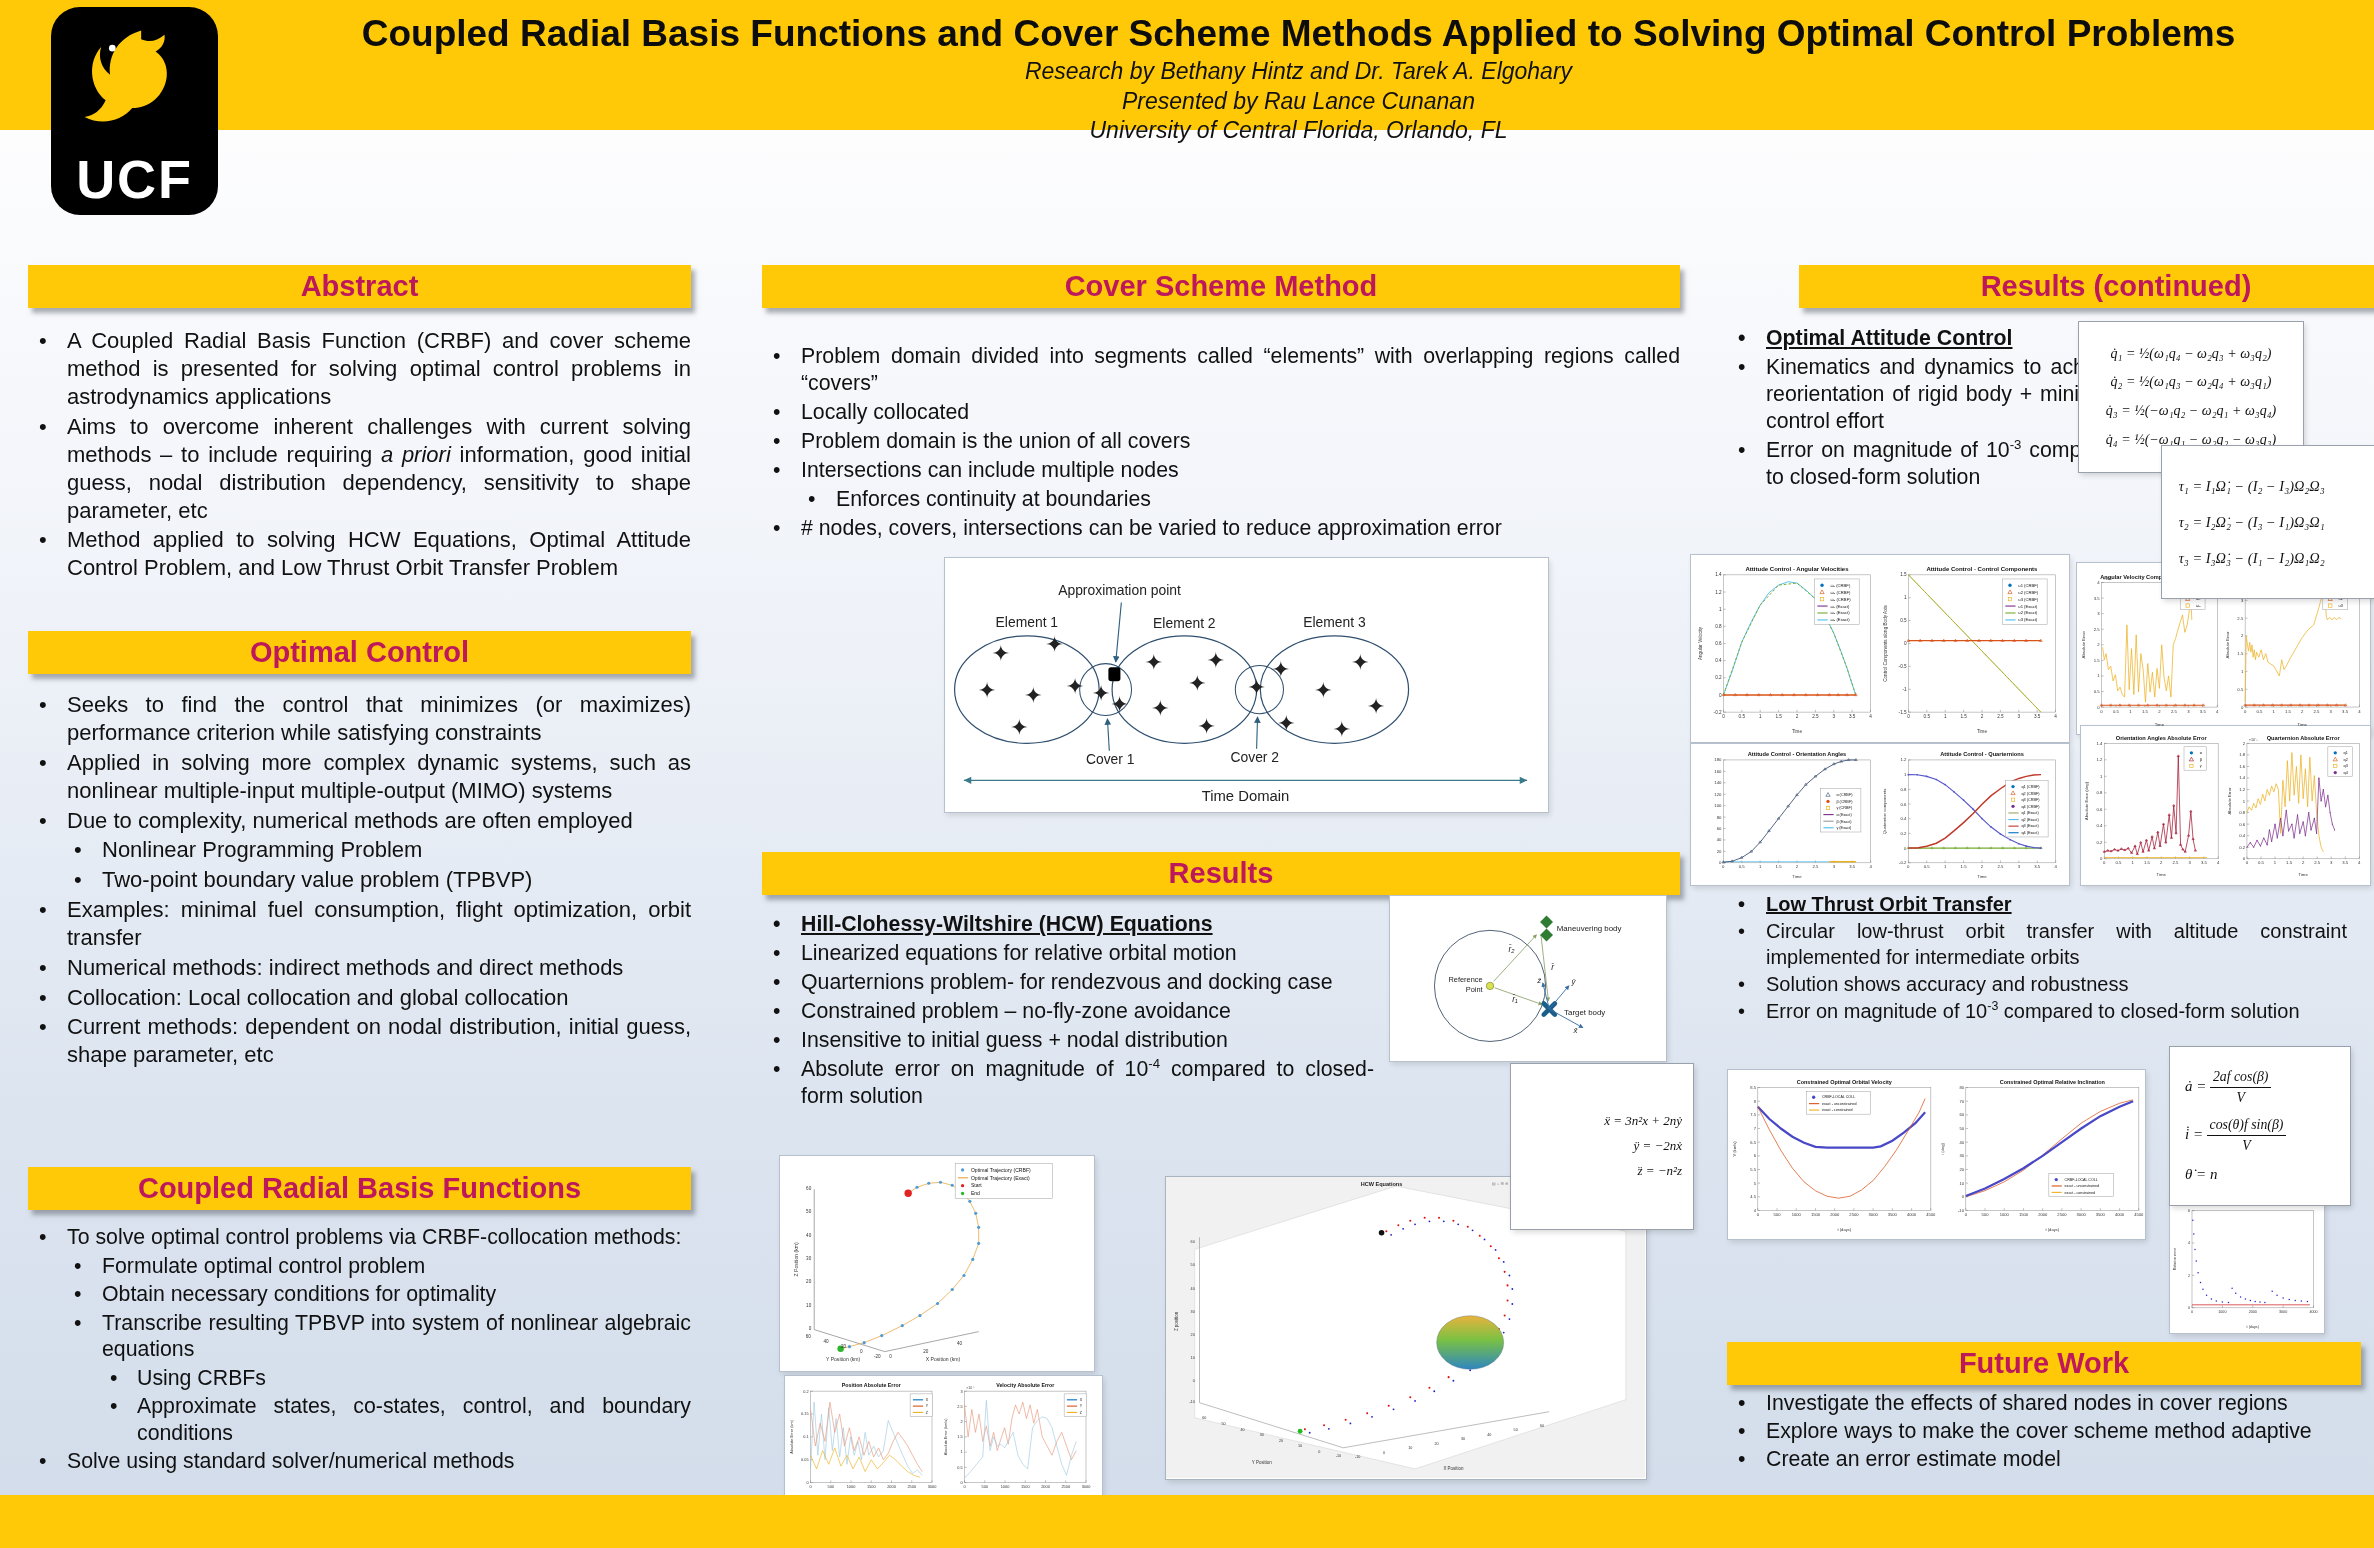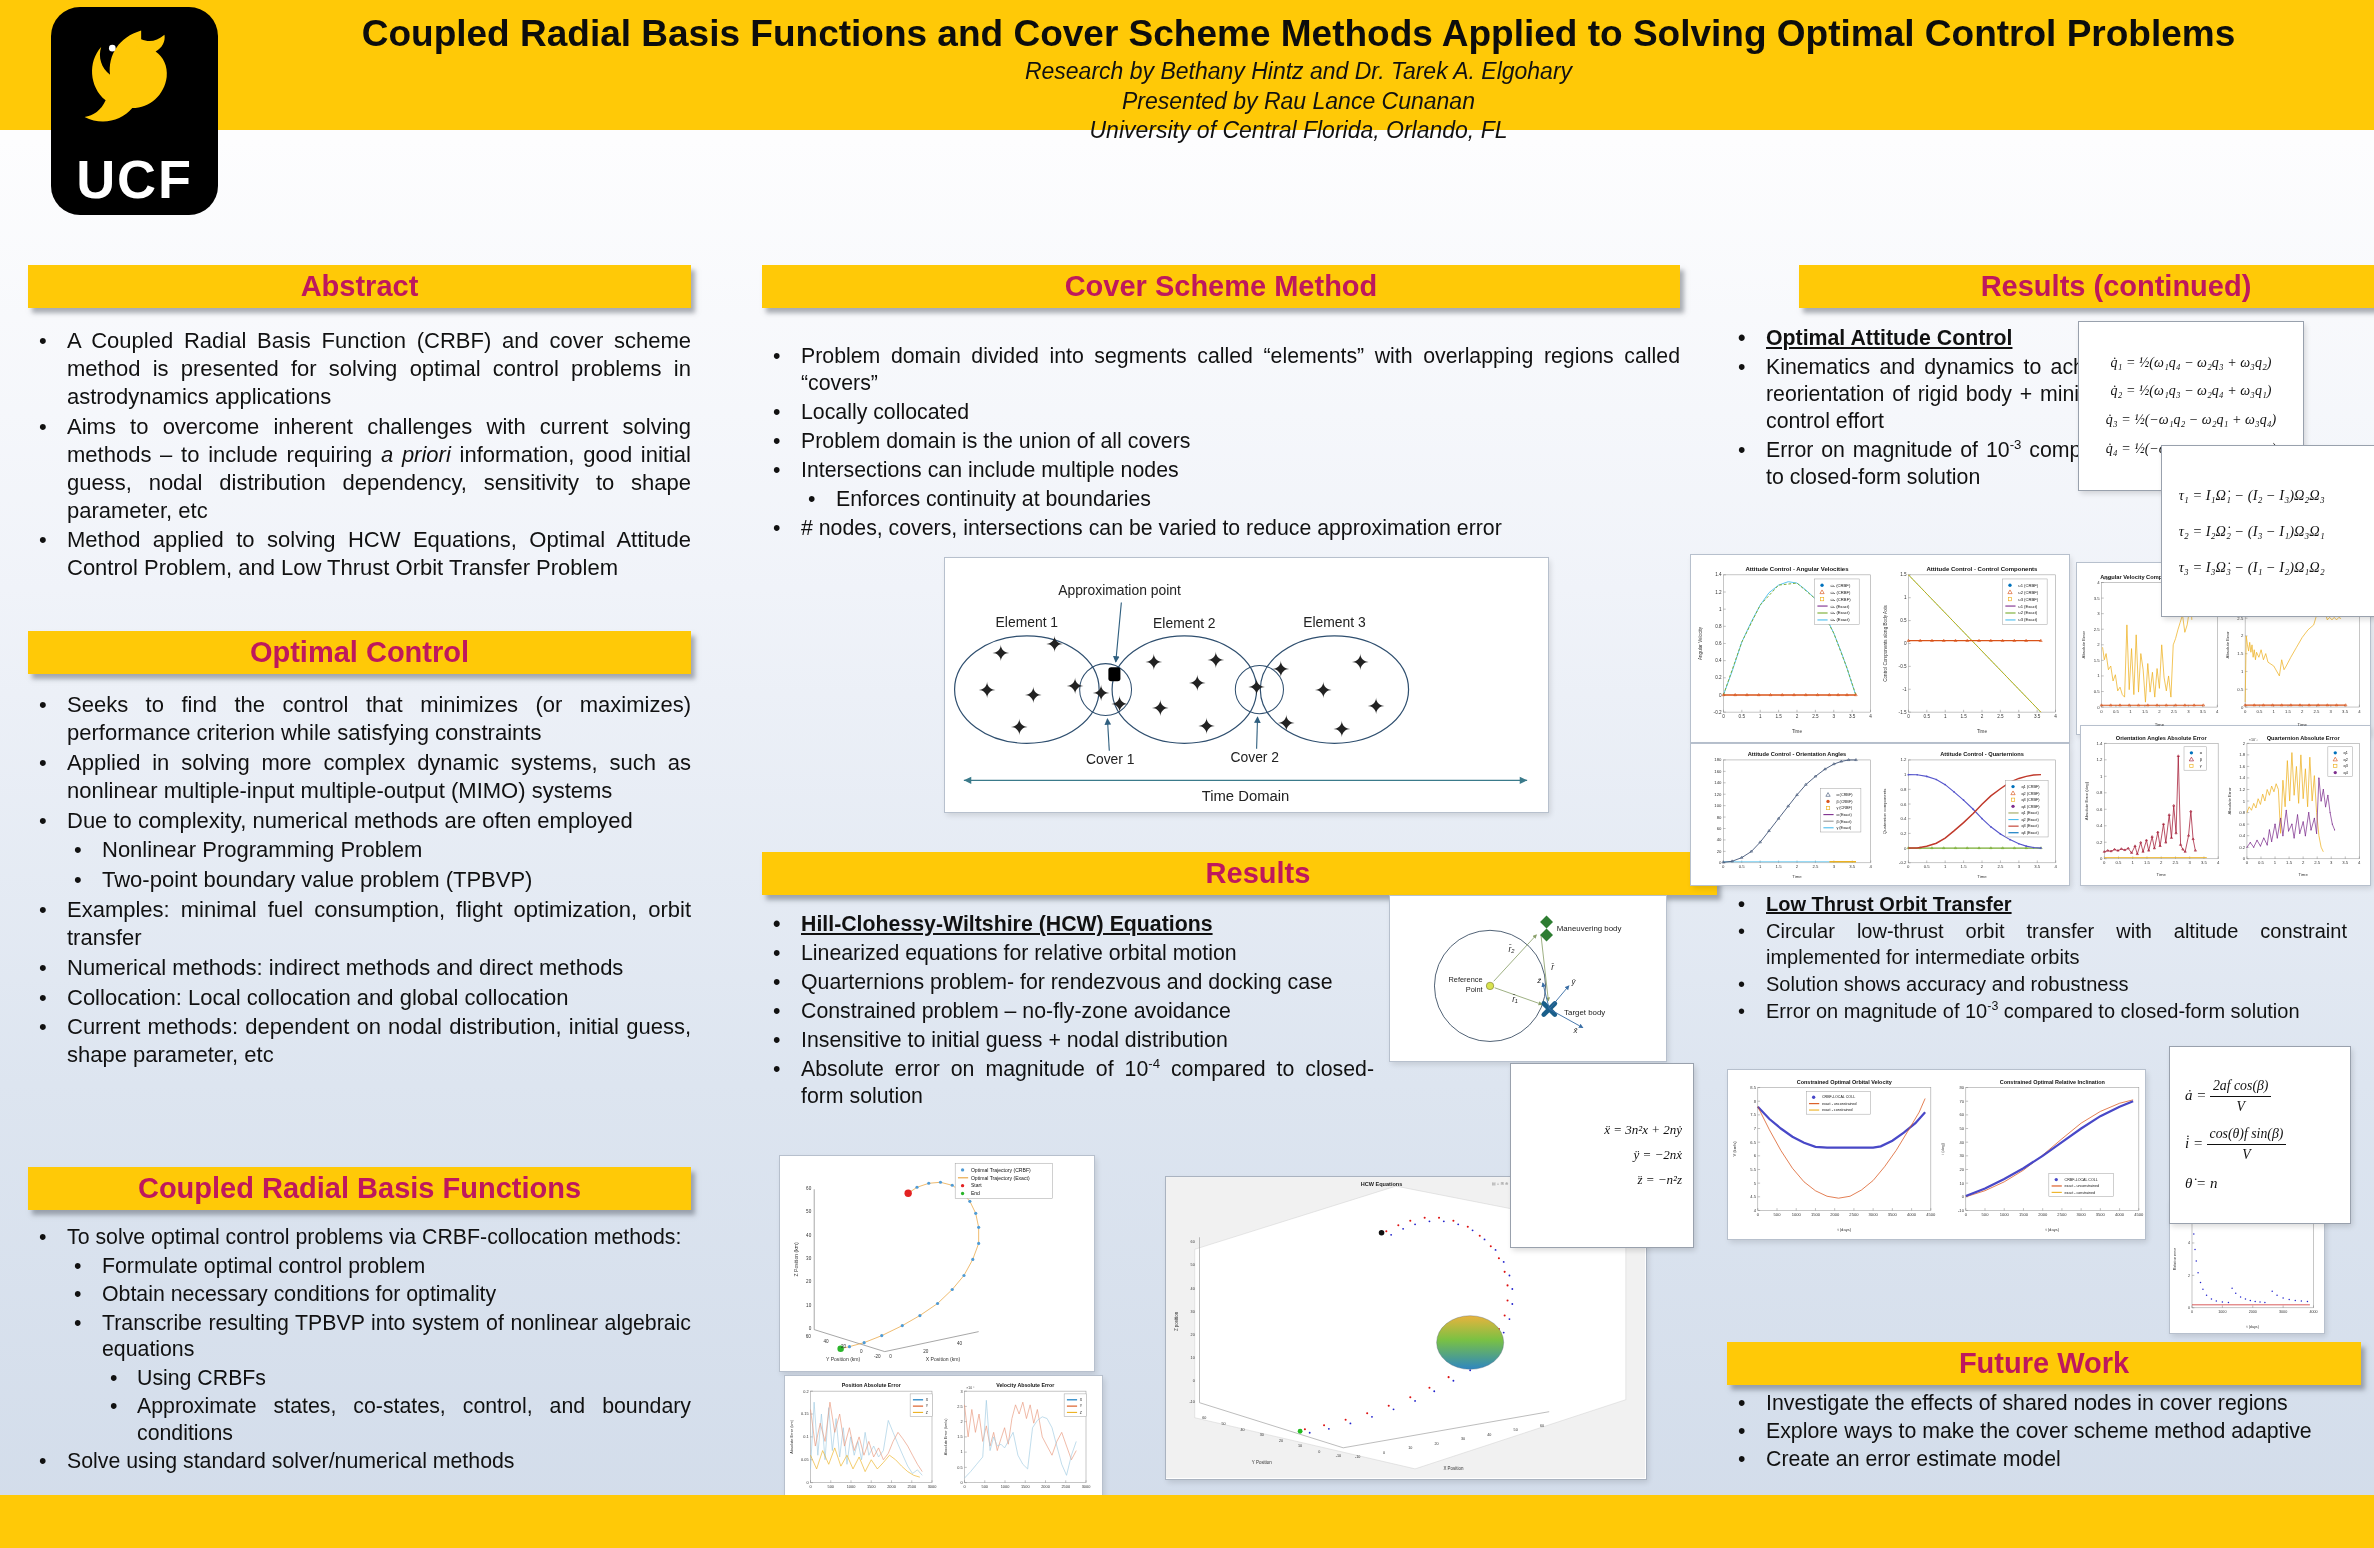--- a/index.html
+++ b/index.html
@@ -16,21 +16,21 @@
   #head-text{position:absolute;left:241px;top:13px;width:2115px;text-align:center;}
   #title{font-size:37px;font-weight:bold;color:#0d0d0d;}
   .subline{font-size:23px;font-style:italic;font-weight:500;margin-top:2.8px;}
   
   .bar{position:absolute;height:43px;background:var(--gold);box-shadow:3.7px 4.6px 4.6px rgba(90,95,105,.5);
     display:flex;align-items:center;justify-content:center;font-weight:bold;font-size:29px;color:#be185d;}
   #bar-abstract{left:28px;top:265px;width:663px;}
   #bar-oc{left:28px;top:631px;width:663px;}
   #bar-crbf{left:28px;top:1167px;width:663px;}
   #bar-cover{left:762px;top:265px;width:918px;}
-  #bar-results{left:762px;top:852px;width:918px;padding-left:37px;}
+  #bar-results{left:762px;top:852px;width:918px;}
   #bar-rescont{left:1799px;top:265px;width:634px;}
   #bar-future{left:1727px;top:1342px;width:634px;}
   
   .blist{list-style:none;margin:0;padding:0;position:absolute;font-size:22px;line-height:1.27;}
   .blist li{position:relative;text-align:justify;margin-bottom:1.9px;}
   .blist li.l0{padding-left:39px;} .blist li.l0::before{content:"•";position:absolute;left:11px;}
   .blist li.l1{padding-left:74px;} .blist li.l1::before{content:"•";position:absolute;left:46px;}
   .blist li.l2{padding-left:109px;}.blist li.l2::before{content:"•";position:absolute;left:82px;}
   .blist li.bi{font-weight:bold;text-decoration:underline;text-align:left;}
   sup{font-size:0.62em;}
@@ -70,21 +70,21 @@
   #box-l{left:1727px;top:1069px;width:417px;height:169px;}
   #fl1{left:1731px;top:1073px;width:206px;height:160px;}
   #fl2{left:1939px;top:1073px;width:206px;height:160px;}
   #box-s{left:2169px;top:1198px;width:154px;height:134px;}
   #fs1{left:2171px;top:1200px;width:150px;height:130px;}
   #box-cover{left:944px;top:557px;width:603px;height:254px;}
   #box-hcwd{left:1389px;top:895px;width:276px;height:165px;z-index:3;}
   
   .eqbox{position:absolute;background:#fff;border:0.9px solid #99a1ad;font-family:"Liberation Serif",serif;
     font-style:italic;color:#111;display:flex;flex-direction:column;justify-content:center;
-    padding:23px 11px;box-shadow:1.9px 2.8px 5.6px rgba(0,0,0,.15);}
+    padding:14px 11px;box-shadow:1.9px 2.8px 5.6px rgba(0,0,0,.15);}
   #eq-hcw{left:1510px;top:1063px;width:160px;height:137px;font-size:13px;text-align:right;z-index:4;}
   #eq-hcw .eq-line{line-height:1.9;}
   #eq-quat{left:2078px;top:321px;width:202px;height:122px;font-size:14px;text-align:center;}
   #eq-quat .eq-line{line-height:2.05;}
   #eq-tau{left:2161px;top:445px;width:209px;height:124px;font-size:14.4px;text-align:left;padding-left:16.7px;z-index:2;}
   #eq-tau .eq-line{line-height:2.5;}
   #eq-lt{left:2169px;top:1046px;width:154px;height:130px;font-size:15px;text-align:left;padding-left:15px;z-index:2;}
   #eq-lt .eq-line{line-height:1.45;margin:3.7px 0;}
   .frac{display:inline-block;vertical-align:middle;text-align:center;}
   .frac .num{display:block;border-bottom:1.1px solid #111;padding:0 2.8px;font-size:0.92em;}

